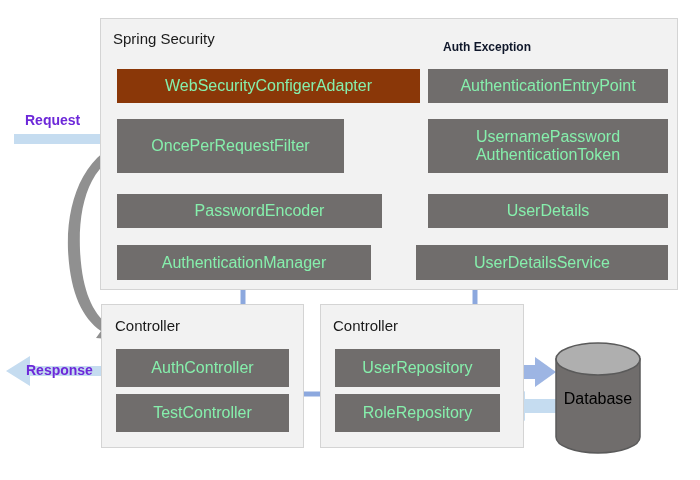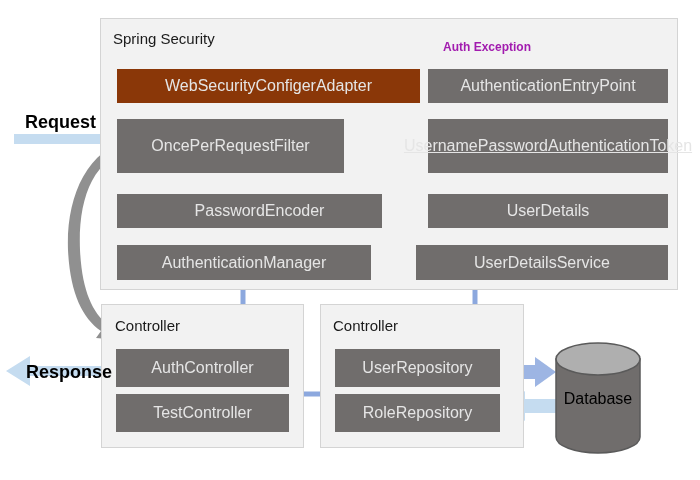--- a/index.html
+++ b/index.html
@@ -25,21 +25,21 @@
     white-space:nowrap;
   }
 
   
   .node{
     position:absolute;
     box-sizing:border-box;
     display:flex;
     align-items:center;
     justify-content:center;
-    color:#e5e5e5;
+    color:#86efac;
     font-size:16px;
     line-height:1.12;
     text-align:center;
     background:#706D6C;
     padding:0 4px;
   }
   .node.brown{background:#8A3708;}
   .node.two-line{font-size:16px;}
 
   
@@ -49,30 +49,30 @@
     font-style:italic;
     font-size:19px;
     color:#C9C9C9;
     white-space:nowrap;
     letter-spacing:.3px;
   }
 
   
   .io-label{
     position:absolute;
-    font-size:18px;
+    font-size:14px;
     font-weight:bold;
-    color:#000000;
+    color:#6d28d9;
     white-space:nowrap;
   }
   .exc-label{
     position:absolute;
     font-size:12px;
     font-weight:bold;
-    color:#a21caf;
+    color:#0f172a;
     white-space:nowrap;
   }
 
   
   svg.overlay{position:absolute;left:0;top:0;width:700px;height:480px;}
 
   
   .db-label{
     position:absolute;
     color:#000000;
@@ -166,21 +166,21 @@
 
   <div class="panel" style="left:320px;top:304px;width:204px;height:144px;"></div>
   <div class="panel-title" style="left:333px;top:317px;">Controller</div>
 
   <div class="node brown" style="left:117px;top:69px;width:303px;height:34px;">WebSecurityConfigerAdapter</div>
 
   <div class="node" style="left:428px;top:69px;width:240px;height:34px;text-align:center;">AuthenticationEntryPoint</div>
 
   <div class="node" style="left:117px;top:119px;width:227px;height:54px;">OncePerRequestFilter</div>
 
-  <div class="node two-line" style="left:428px;top:119px;width:240px;height:54px;flex-direction:row;text-decoration:underline;">
+  <div class="node two-line" style="left:428px;top:119px;width:240px;height:54px;flex-direction:column;">
     <span>UsernamePassword</span>
     <span>AuthenticationToken</span>
   </div>
 
   <div class="node" style="left:117px;top:194px;width:265px;height:34px;padding-left:24px;">PasswordEncoder</div>
 
   <div class="node" style="left:428px;top:194px;width:240px;height:34px;">UserDetails</div>
 
   <div class="node" style="left:117px;top:245px;width:254px;height:35px;">AuthenticationManager</div>
 

